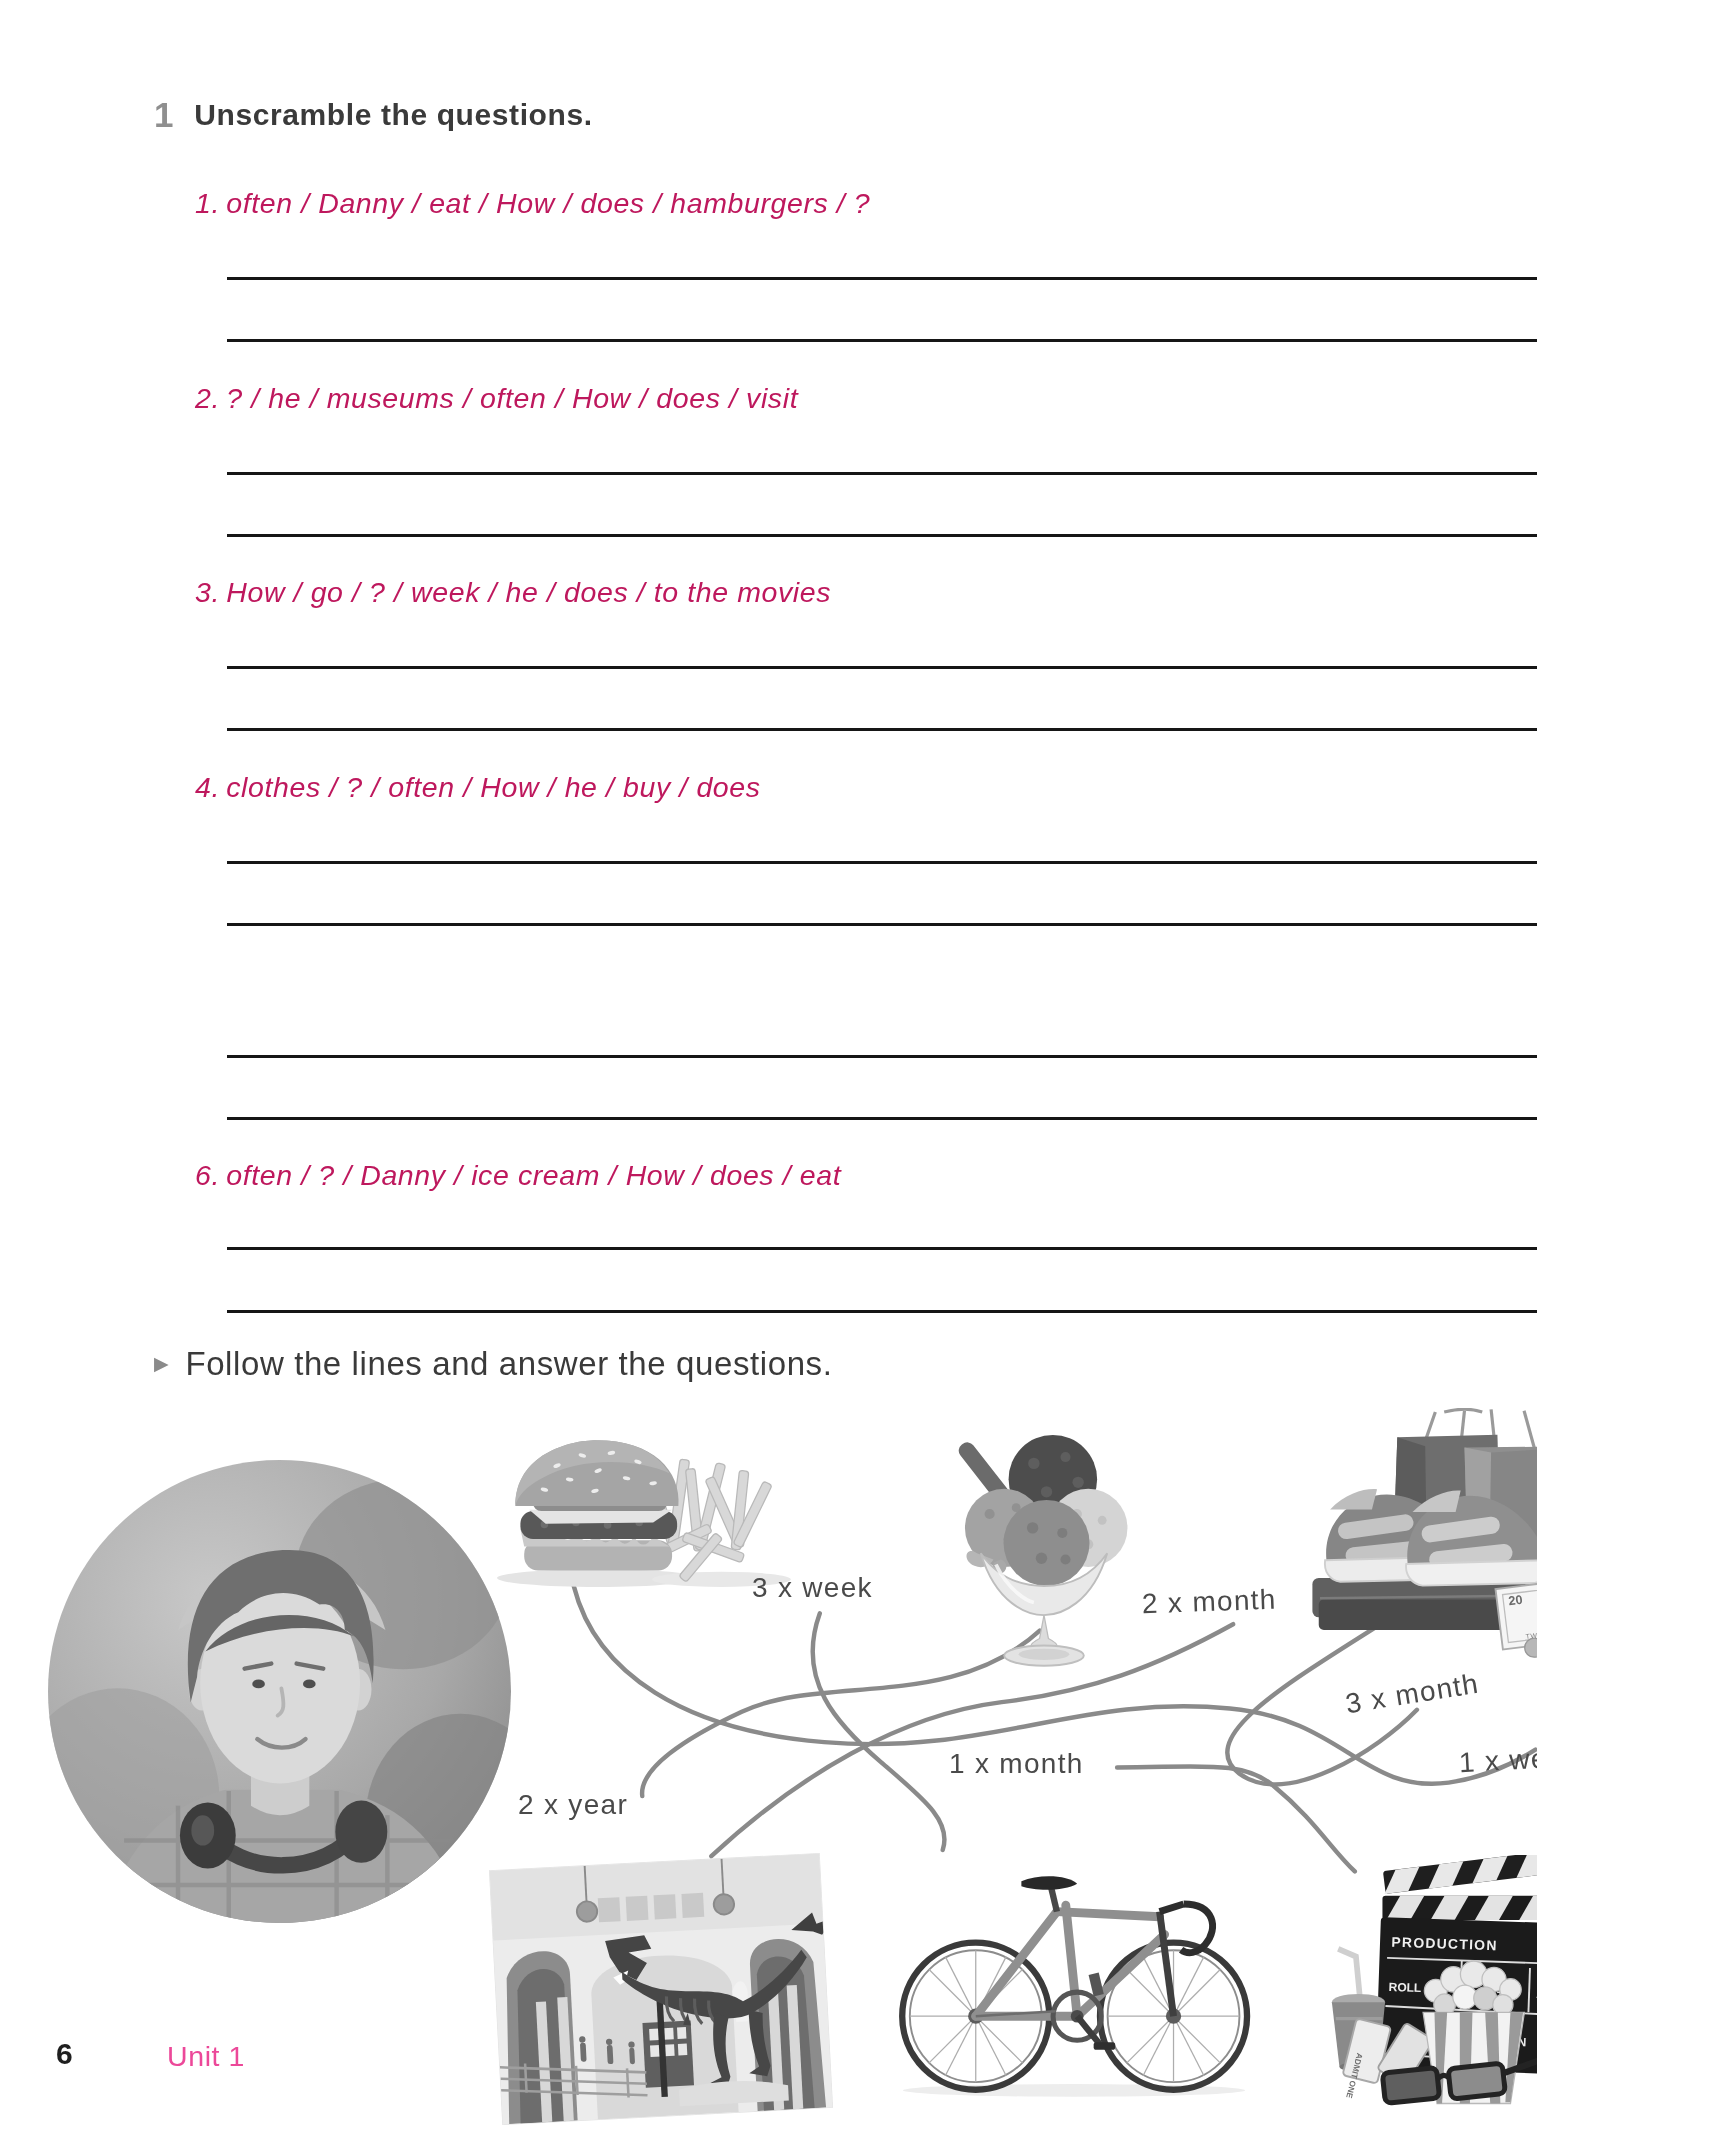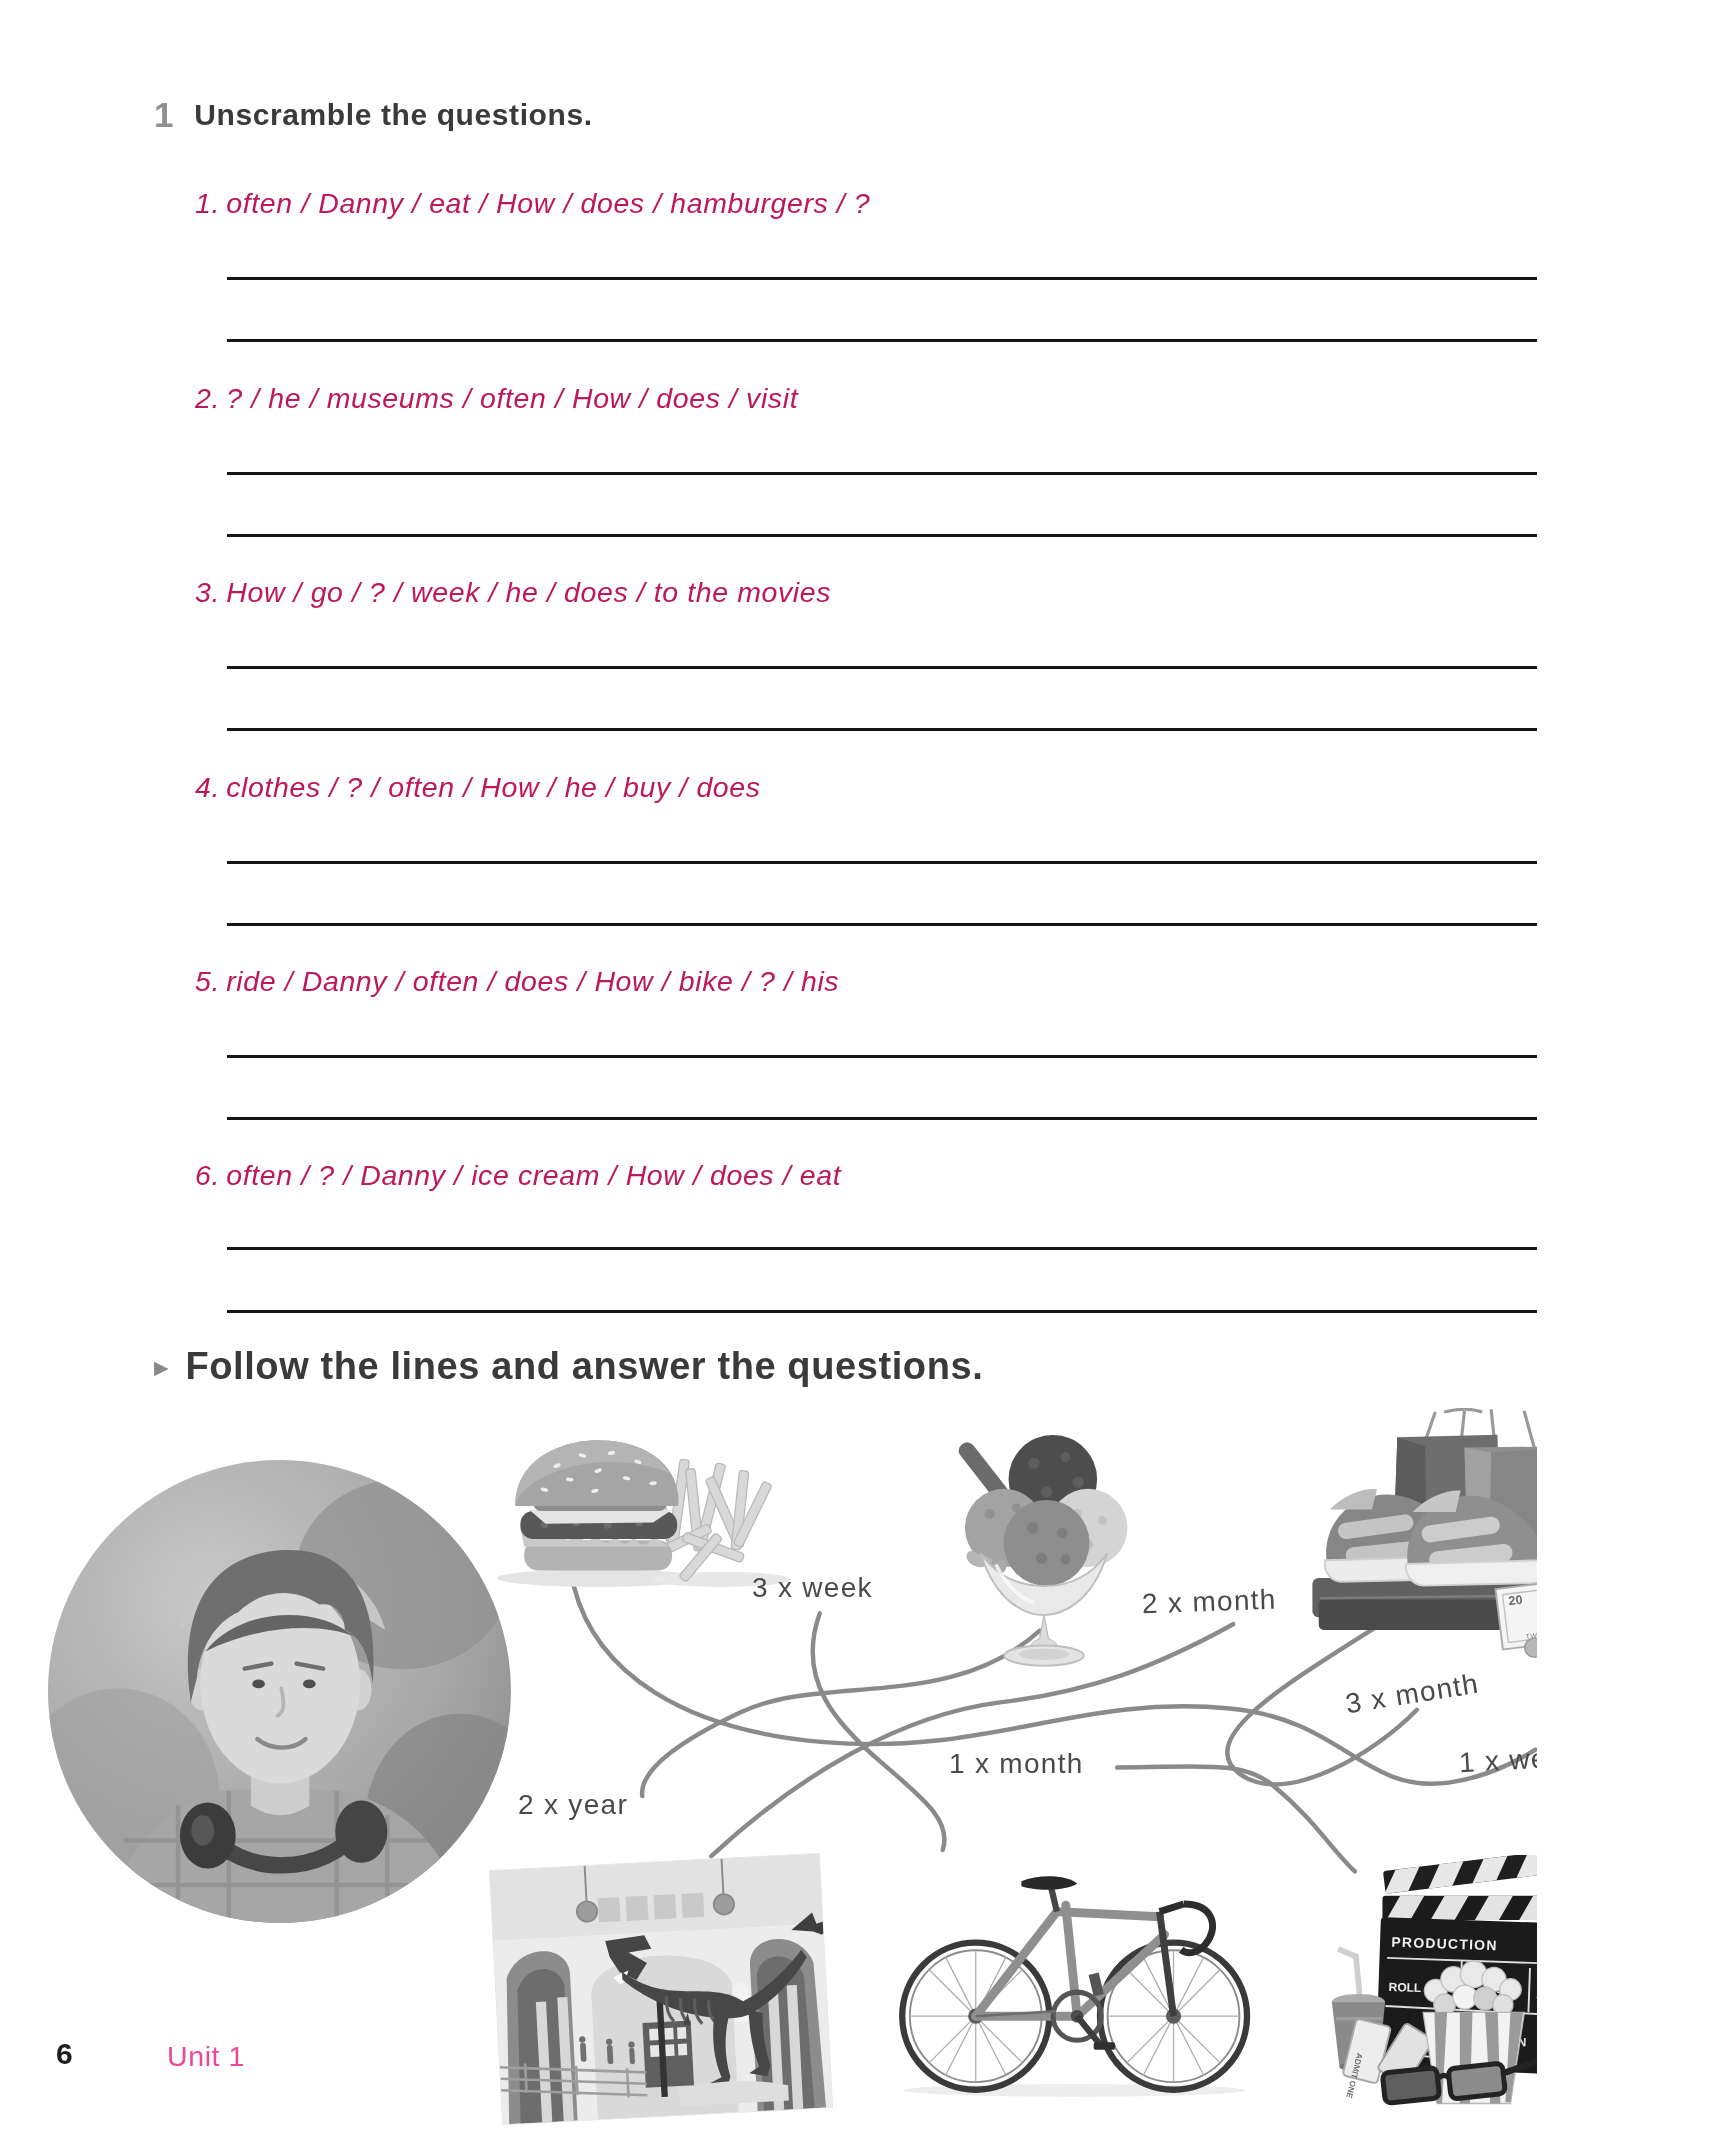--- a/index.html
+++ b/index.html
@@ -9,21 +9,21 @@
   .ex-head{position:absolute;top:95px;left:154px;white-space:nowrap;}
   .ex-num{display:inline-block;font-size:35px;font-weight:bold;color:#8f8f8f;margin-right:18px;vertical-align:-2.5px;}
   .ex-title{display:inline-block;font-size:30px;font-weight:bold;color:#3a3a3a;letter-spacing:0.6px;margin:0;}
   
   .q{position:absolute;left:195px;white-space:nowrap;font-size:28.5px;font-style:italic;color:#be185d;letter-spacing:0.6px;}
   .q-num{margin-right:6.3px;}
   .ans-line{position:absolute;left:227px;width:1375px;height:3.2px;background:#161616;}
   
   .follow-head{position:absolute;top:1345px;left:154px;white-space:nowrap;}
   .tri{display:inline-block;font-size:19px;color:#8a8a8a;vertical-align:5px;margin-right:14px;}
-  .follow-title{display:inline-block;font-size:38px;font-weight:bold;color:#3a3a3a;letter-spacing:0.6px;}
+  .follow-title{display:inline-block;font-size:33px;font-weight:normal;color:#3a3a3a;letter-spacing:0.6px;}
   
   .freq{position:absolute;font-size:28px;color:#4a4a4a;letter-spacing:1.3px;white-space:nowrap;z-index:30;}
   .pic{position:absolute;z-index:10;}
   .lines-svg{position:absolute;left:0;top:0;width:1727px;height:2151px;z-index:5;pointer-events:none;}
   .boy{position:absolute;left:48px;top:1460px;width:463px;height:463px;border-radius:50%;overflow:hidden;z-index:10;}
   .museum-wrap{position:absolute;left:496px;top:1862px;width:330px;height:254px;transform:rotate(-3deg);z-index:10;
                box-shadow:0 0 0 0.6px #e2e2e2;background:#ededed;}
   
   .pg-num{position:absolute;left:56px;top:2037px;font-size:30px;font-weight:bold;color:#1f1f1f;}
   .pg-unit{position:absolute;left:167px;top:2040px;font-size:28.5px;color:#ec4899;letter-spacing:0.6px;}
@@ -55,23 +55,20 @@
   </div>
   <div class="ans-line" style="top:666px"></div>
   <div class="ans-line" style="top:728px"></div>
 
   <div class="q" style="top:771px">
     <span class="q-num">4.</span><span>clothes / ? / often / How / he / buy / does</span>
   </div>
   <div class="ans-line" style="top:861px"></div>
   <div class="ans-line" style="top:923px"></div>
 
-  <div class="q" style="top:965px">
-    <span class="q-num">5.</span><span>ride / Danny / often / does / How / bike / ? / his</span>
-  </div>
   <div class="ans-line" style="top:1055px"></div>
   <div class="ans-line" style="top:1117px"></div>
 
   <div class="q" style="top:1159px">
     <span class="q-num">6.</span><span>often / ? / Danny / ice cream / How / does / eat</span>
   </div>
   <div class="ans-line" style="top:1247px"></div>
   <div class="ans-line" style="top:1310px"></div>
 
   <div class="follow-head">

